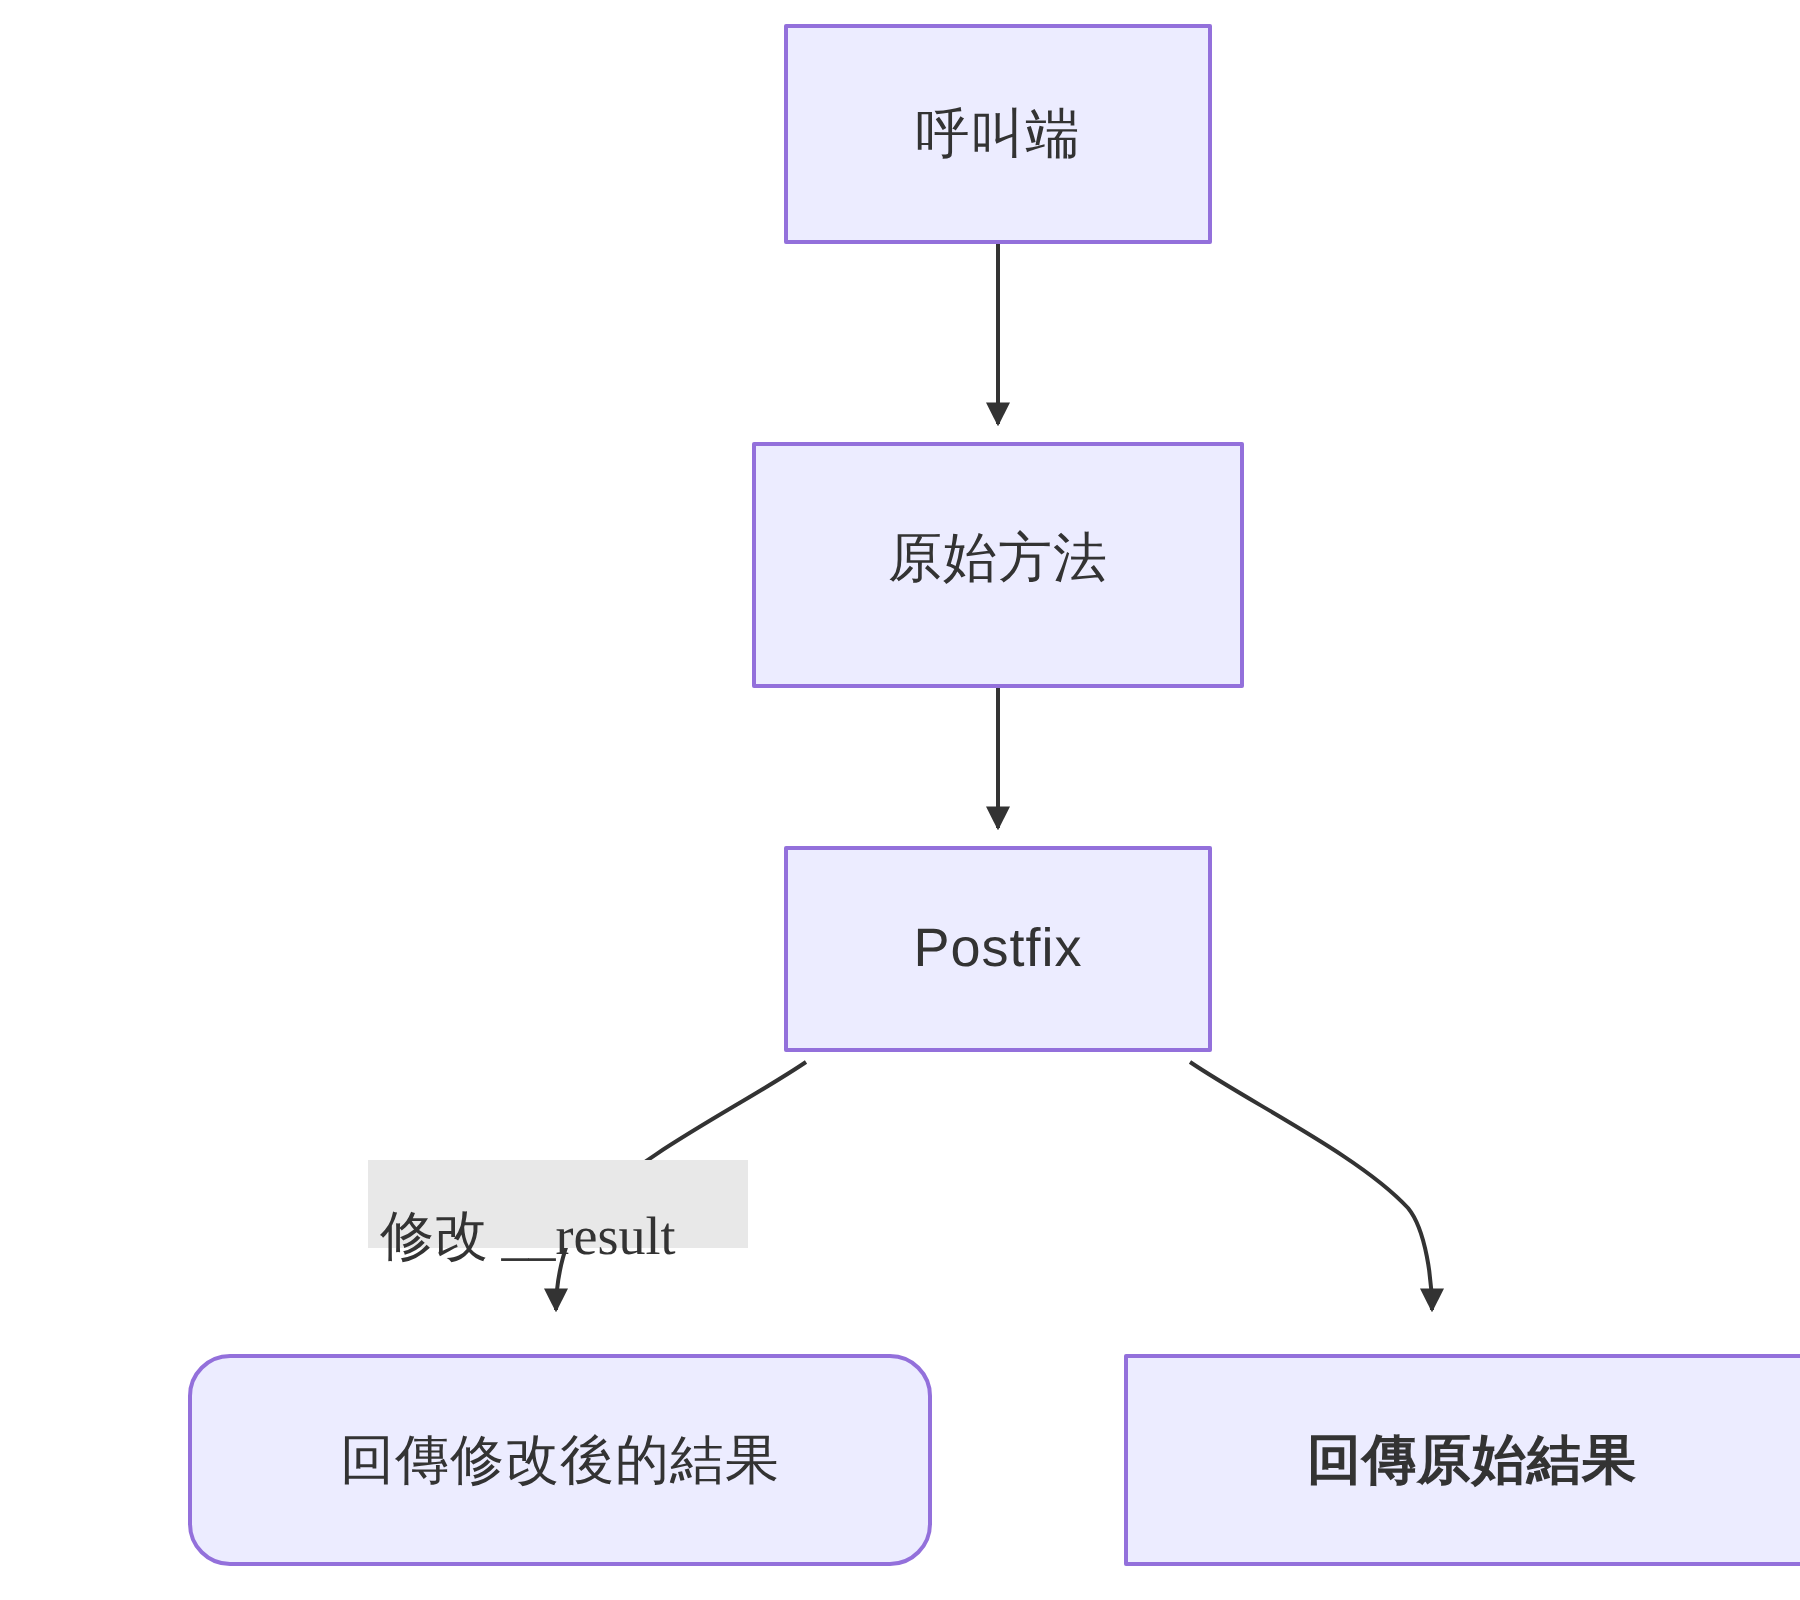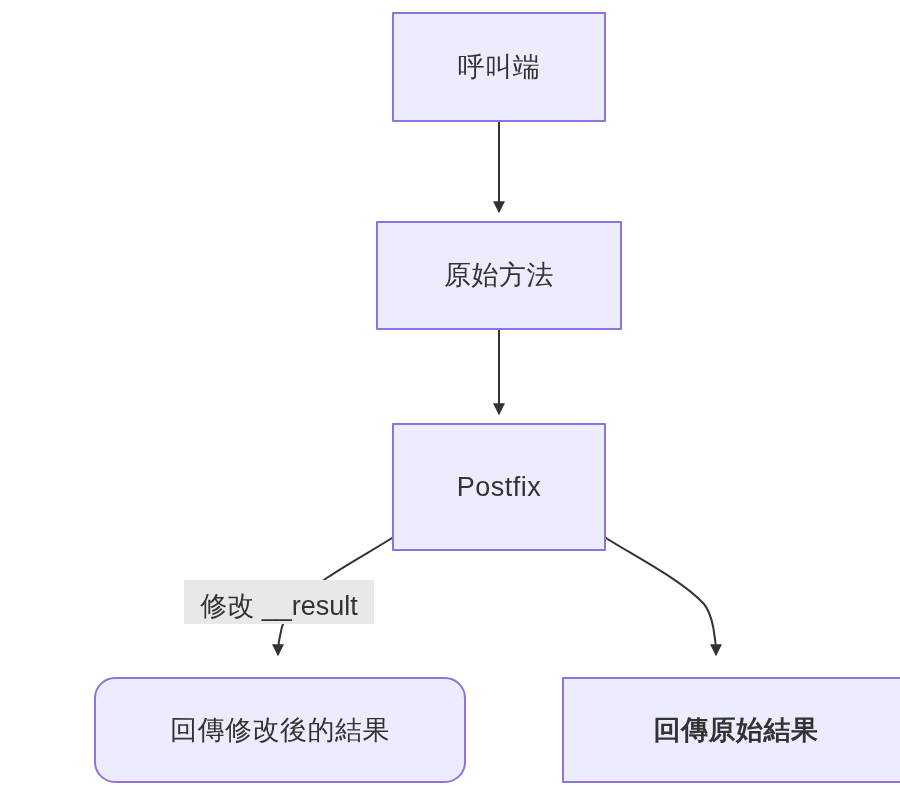--- a/index.html
+++ b/index.html
@@ -45,23 +45,24 @@
     display: block;
   }
   .edge-label {
     position: absolute;
     box-sizing: border-box;
     background: #e8e8e8;
     color: #333333;
     font-size: 27px;
     line-height: 44px;
     height: 44px;
-    text-align: center;
+    text-align: left;
     white-space: nowrap;
-    padding: 4px 6px;
+    padding: 16px 6px;
+    font-family: Liberation Serif, serif;
   }
 </style>
 </head>
 <body>
 
 <div id="canvas">
 
   <svg id="edges" viewBox="0 0 900 800" width="900" height="800" xmlns="http://www.w3.org/2000/svg">
     <defs>
       <marker id="arrow" viewBox="0 0 10 10" refX="9" refY="5" markerWidth="6" markerHeight="6" orient="auto-start-reverse">
@@ -75,25 +76,25 @@
 
     <path d="M 371 531 C 340 552, 290 576, 262 604 C 250 617, 246 640, 246 655" fill="none" stroke="#333333" stroke-width="2" marker-end="url(#arrow)"></path>
 
     <path d="M 563 531 C 594 552, 648 578, 672 604 C 681 615, 684 640, 684 655" fill="none" stroke="#333333" stroke-width="2" marker-end="url(#arrow)"></path>
   </svg>
 
   <div class="node" style="left:360px; top:12px; width:214px; height:110px;">
     <span class="node-label">呼叫端</span>
   </div>
 
-  <div class="node" style="left:344px; top:221px; width:246px; height:109px;">
+  <div class="node" style="left:344px; top:221px; width:246px; height:123px;font-family:Liberation Mono, monospace;">
     <span class="node-label">原始方法</span>
   </div>
 
-  <div class="node" style="left:360px; top:423px; width:214px; height:128px;">
+  <div class="node" style="left:360px; top:423px; width:214px; height:103px;">
     <span class="node-label">Postfix</span>
   </div>
 
   <div class="node" style="left:62px; top:677px; width:372px; height:106px;border-radius:21px;">
     <span class="node-label">回傳修改後的結果</span>
   </div>
 
   <div class="node" style="left:530px; top:677px; width:348px; height:106px;font-weight:bold;">
     <span class="node-label">回傳原始結果</span>
   </div>

